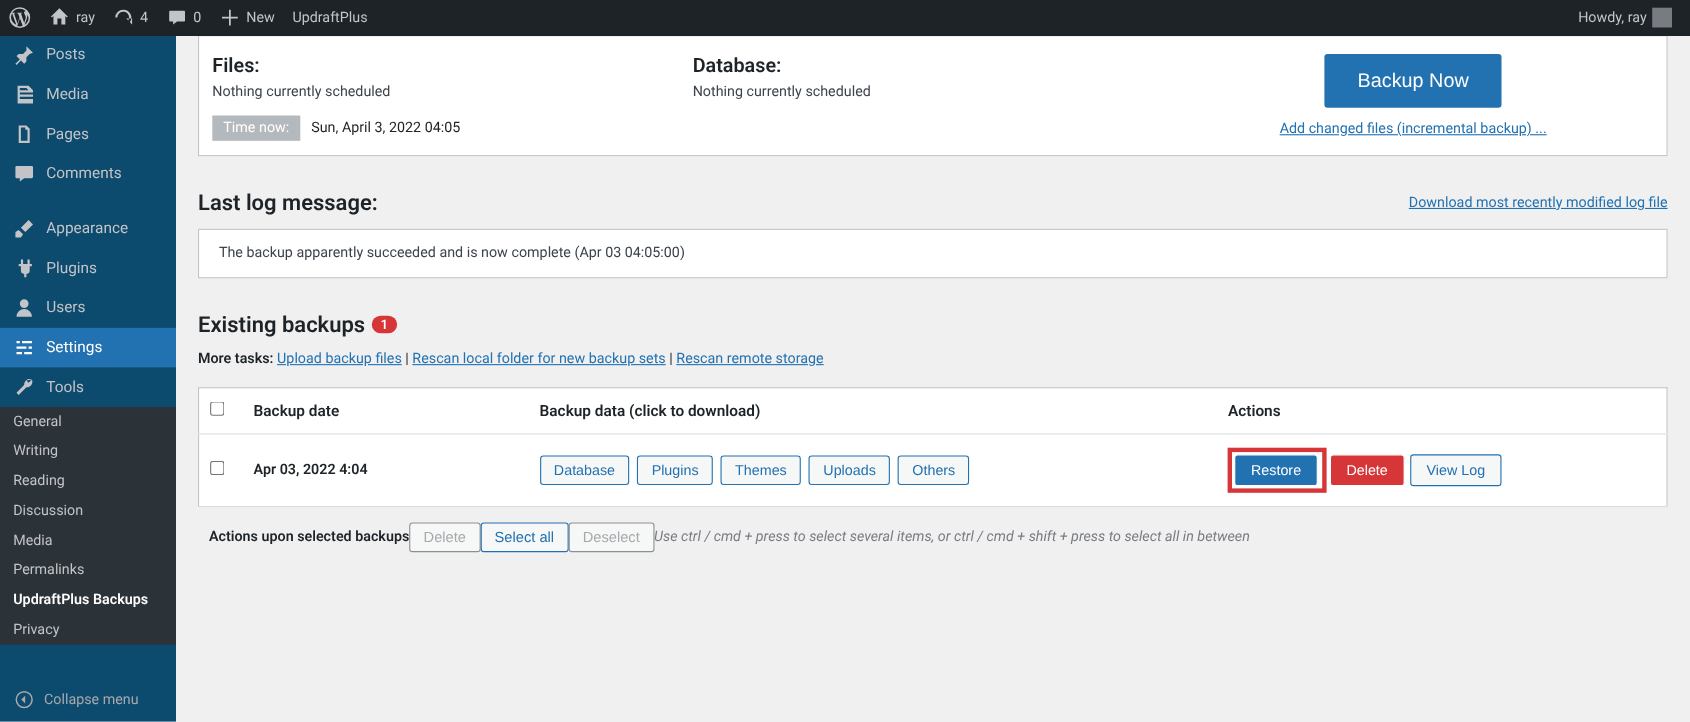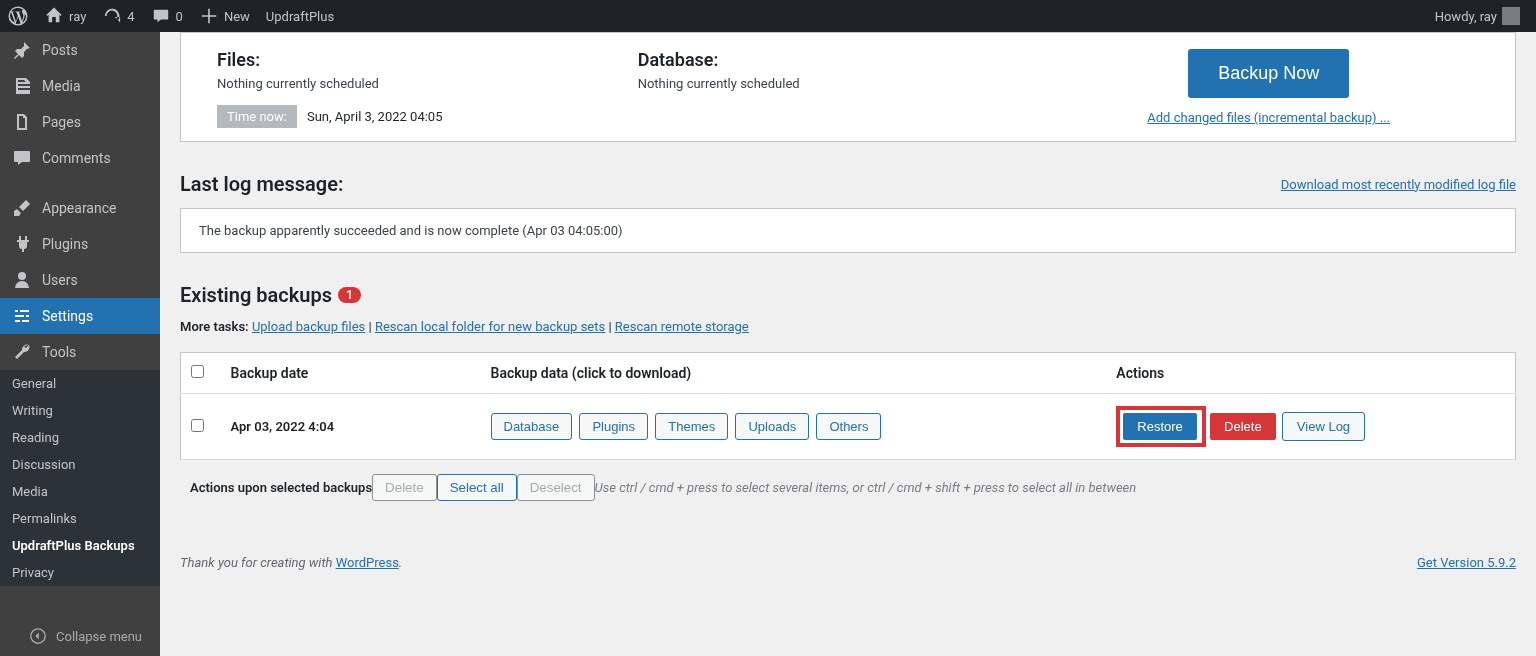--- a/index.html
+++ b/index.html
@@ -7,37 +7,37 @@
 a { color: #2271b1; }
 
 
 .admin-bar { position: fixed; top: 0; left: 0; right: 0; height: 32px; background: #1d2327; color: #c3c4c7; display: flex; align-items: center; font-size: 13px; z-index: 100; }
 .admin-bar-left { display: flex; align-items: center; }
 .admin-bar-item { padding: 0 8px; height: 32px; display: flex; align-items: center; gap: 5px; color: #c3c4c7; cursor: pointer; }
 .admin-bar-right { margin-left: auto; display: flex; align-items: center; padding-right: 8px; }
 .avatar { width: 18px; height: 18px; background: #787c82; display: inline-block; }
 
 
-.admin-menu { position: fixed; top: 32px; left: 0; width: 160px; bottom: 0; background: #404040; color: #c3c4c7; }
+.admin-menu { position: fixed; top: 32px; left: 0; width: 160px; bottom: 0; background: #0c4a6e; color: #c3c4c7; }
 .menu-item { display: flex; align-items: center; padding: 8px 12px; gap: 10px; color: #c3c4c7; cursor: pointer; font-size: 14px; }
 .menu-item.current { background: #2271b1; color: #fff; position: relative; }
 .menu-item.current::after { content: ''; position: absolute; right: -8px; top: 50%; margin-top: -8px; border: 8px solid transparent; border-right-color: #f0f0f1; }
 .submenu { background: #2c3338; }
 .submenu-item { padding: 6px 12px; color: #c3c4c7; font-size: 13px; cursor: pointer; }
 .submenu-item.active { color: #fff; font-weight: 600; }
-.collapse { position: absolute; bottom: 0; left: 16px; right: 0; padding: 10px 12px; color: #a7aaad; display: flex; align-items: center; gap: 8px; cursor: pointer; font-size: 13px; }
+.collapse { position: absolute; bottom: 0; left: 0; right: 0; padding: 10px 12px; color: #a7aaad; display: flex; align-items: center; gap: 8px; cursor: pointer; font-size: 13px; }
 
 
 .dashicon { width: 20px; height: 20px; display: inline-flex; align-items: center; justify-content: center; font-size: 18px; }
 
 
 .wrap { margin-left: 160px; padding-top: 32px; }
 .content { padding: 0 20px 20px 20px; }
 
-.panel { background: #fff; border: 1px solid #c3c4c7; padding: 16px 36px; }
+.panel { background: #fff; border: 1px solid #c3c4c7; padding: 16px 12px; }
 .status-row { display: flex; align-items: flex-start; }
 .status-col { flex: 1; }
 .status-col h3 { font-size: 18px; font-weight: 600; margin-bottom: 6px; }
 .status-col p { color: #3c434a; }
 .time-now { display: inline-block; margin-top: 18px; }
 .time-label { background: #b4b9be; color: #fff; padding: 4px 10px; }
 .time-val { padding: 4px 10px; }
 .action-col { text-align: center; }
 .backup-now-btn { background: #2271b1; color: #fff; border: none; padding: 14px 30px; font-size: 18px; cursor: pointer; border-radius: 3px; }
 .incremental-link { display: block; margin-top: 12px; color: #2271b1; text-decoration: underline; font-size: 13px; }
@@ -299,21 +299,13 @@
     <div class="bulk-row">
       <strong>Actions upon selected backups</strong>
       <button class="bulk-btn">Delete</button>
       <button class="bulk-btn primary">Select all</button>
       <button class="bulk-btn">Deselect</button>
       <span class="hint">Use ctrl / cmd + press to select several items, or ctrl / cmd + shift + press to select all in between</span>
     </div>
 
   </div>
 
-  <div class="footer">
-    <div>
-      <span>Thank you for creating with </span><a href="#">WordPress</a>.
-    </div>
-    <div class="ver">
-      <a href="#">Get Version 5.9.2</a>
-    </div>
-  </div>
 </div>
 
 </body></html>

